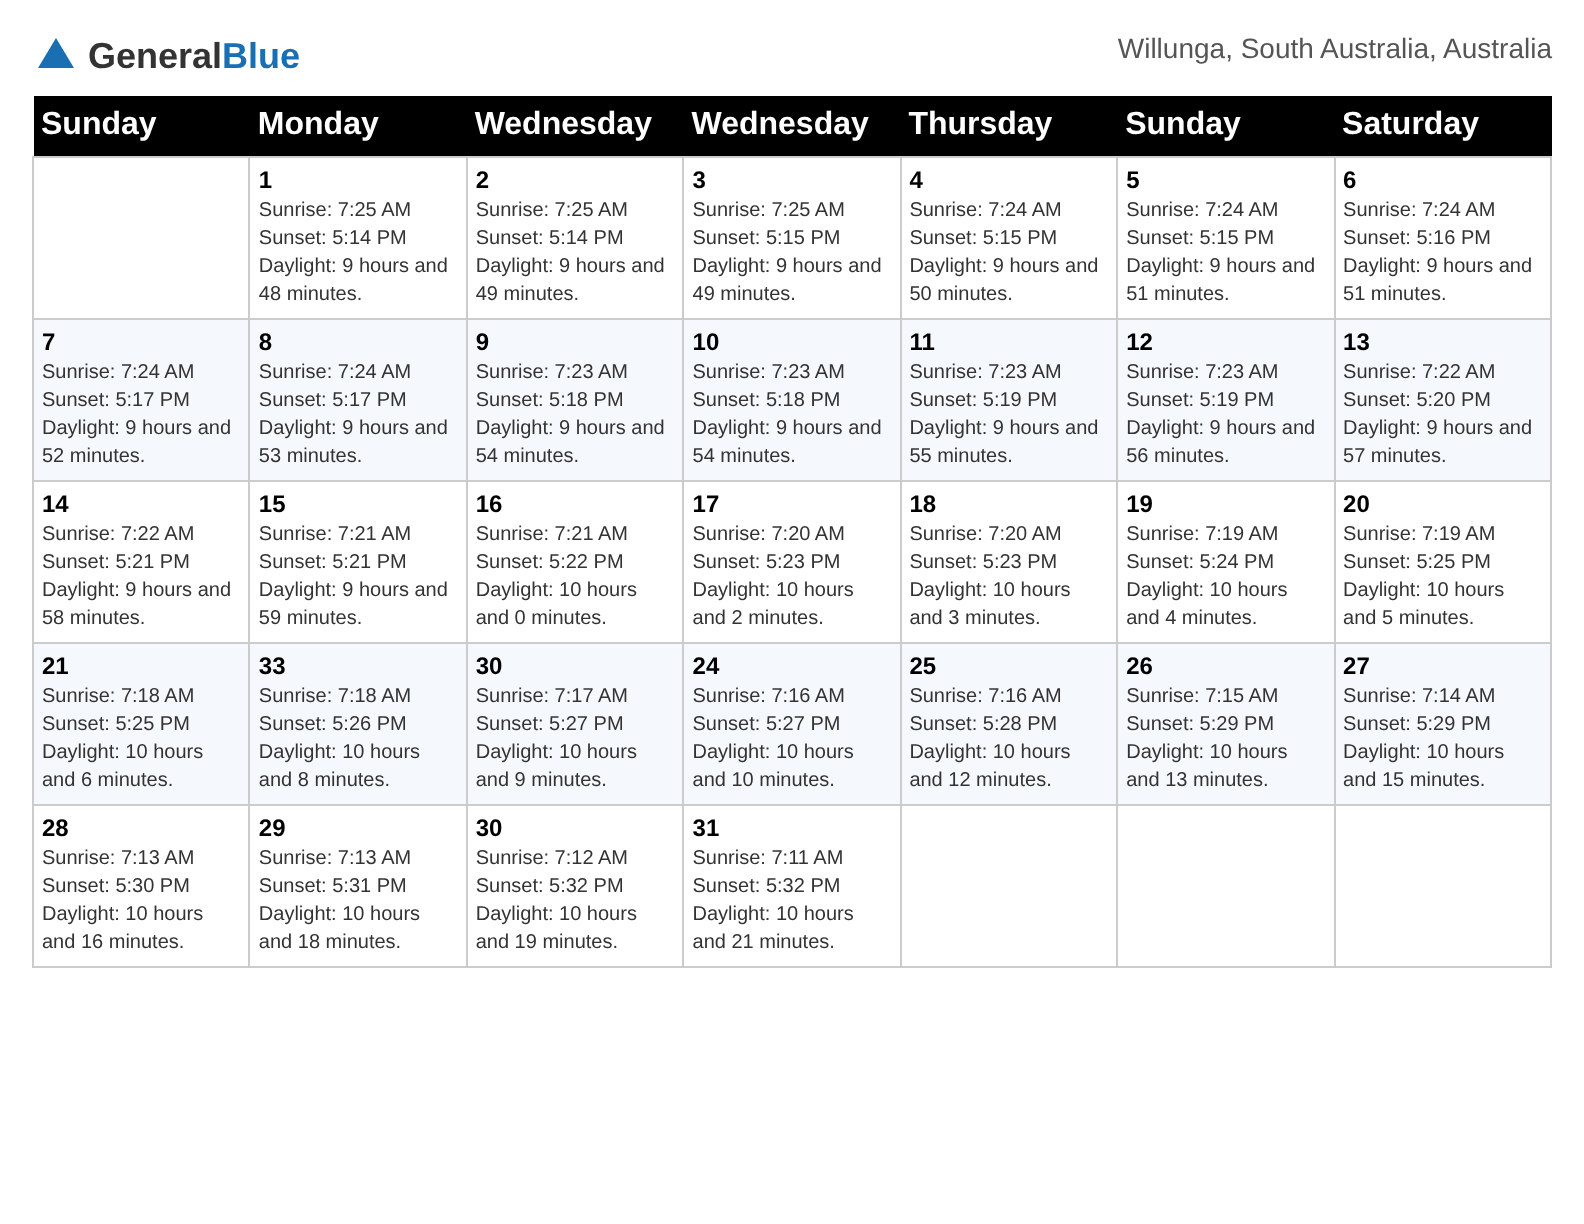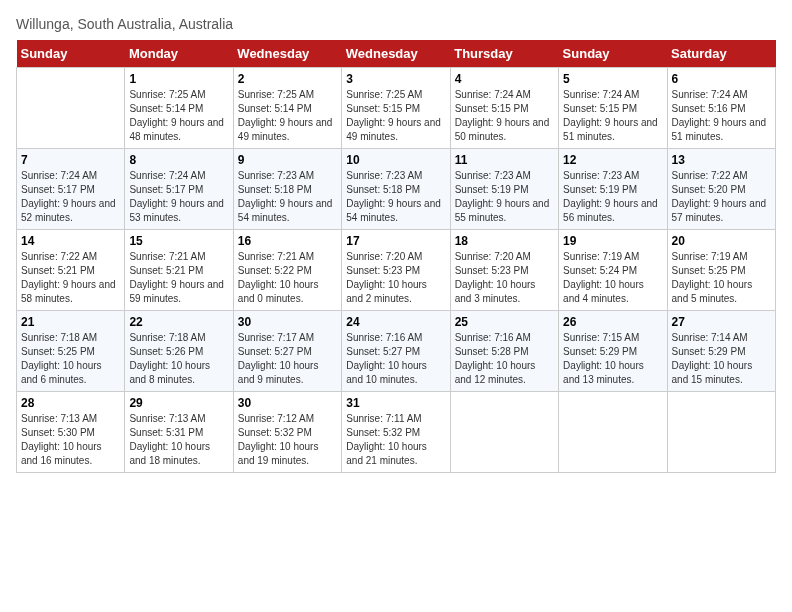--- a/index.html
+++ b/index.html
@@ -46,25 +46,25 @@
     .location-title {
       font-size: 14px;
       color: #555;
     }
     table {
       width: 100%;
       border-collapse: collapse;
       font-size: 11px;
     }
     thead tr th {
-      background-color: #b91c1c;
+      background-color: #000000;
       color: #fff;
       padding: 6px 4px;
       text-align: left;
-      font-size: 13px;
+      font-size: 16px;
       font-weight: bold;
     }
     tbody tr td {
       border: 1px solid #ccc;
       padding: 4px;
       vertical-align: top;
       width: 107px;
       min-height: 80px;
     }
     tbody tr:nth-child(even) td {
@@ -85,20 +85,28 @@
       line-height: 1.4;
     }
     .empty-cell {
       background: #fff !important;
     }
   </style>
 </head>
 <body>
 
 <div class="header-area">
+  <div class="logo">
+    <svg class="logo-icon" viewBox="0 0 40 40">
+      <polygon points="20,5 35,30 5,30" fill="#1a6fb3"></polygon>
+    </svg>
+    <div>
+      <span class="logo-text-general">General</span><span class="logo-text-blue">Blue</span>
+    </div>
+  </div>
   <div class="title-area">
     <div class="location-title">Willunga, South Australia, Australia</div>
   </div>
 </div>
 
 <table>
   <thead>
     <tr>
     <th>Sunday</th>
         <th>Monday</th>
@@ -196,21 +204,21 @@
           <span class="day-number">20</span>
           <div class="day-info">Sunrise: 7:19 AM<br>Sunset: 5:25 PM<br>Daylight: 10 hours and 5 minutes.</div>
         </td>
       </tr>
       <tr>
         <td>
           <span class="day-number">21</span>
           <div class="day-info">Sunrise: 7:18 AM<br>Sunset: 5:25 PM<br>Daylight: 10 hours and 6 minutes.</div>
         </td>
         <td>
-          <span class="day-number">22</span>
+          <span class="day-number">33</span>
           <div class="day-info">Sunrise: 7:18 AM<br>Sunset: 5:26 PM<br>Daylight: 10 hours and 8 minutes.</div>
         </td>
         <td>
           <span class="day-number">30</span>
           <div class="day-info">Sunrise: 7:17 AM<br>Sunset: 5:27 PM<br>Daylight: 10 hours and 9 minutes.</div>
         </td>
         <td>
           <span class="day-number">24</span>
           <div class="day-info">Sunrise: 7:16 AM<br>Sunset: 5:27 PM<br>Daylight: 10 hours and 10 minutes.</div>
         </td>

